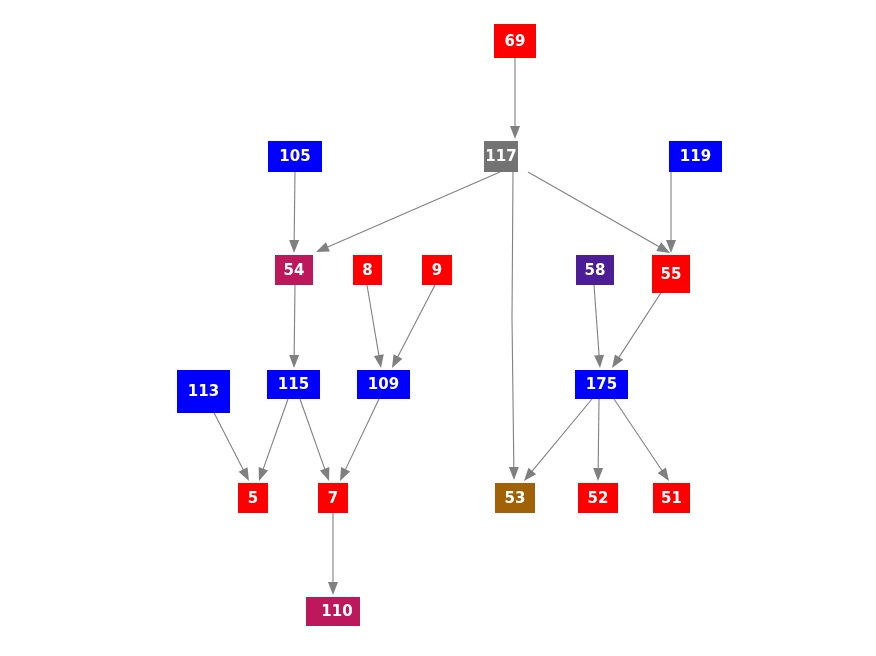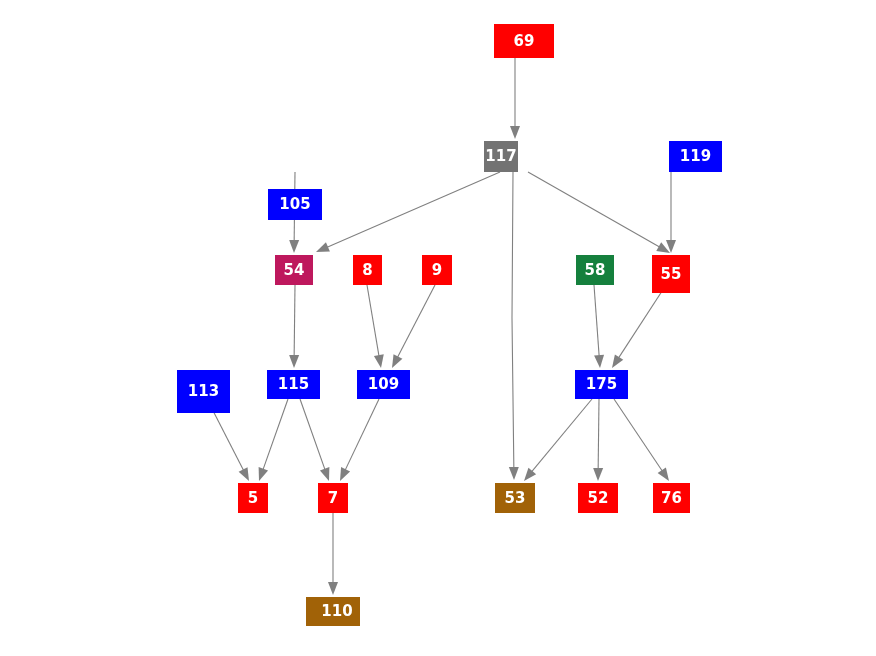--- a/index.html
+++ b/index.html
@@ -83,42 +83,42 @@
       <polyline points="592,399 531.340862500337,472.1477834554759" fill="none" stroke="#808080" stroke-width="1.1"></polyline>
       <polygon points="524,481 528.4495765027618,467.8014671669132 536.1471561066958,474.1848258628585" fill="#808080"></polygon>
       <polyline points="599,399 598.1402334749954,469.5008550503748" fill="none" stroke="#808080" stroke-width="1.1"></polyline>
       <polygon points="598,481 593.1588965588535,467.9399955025996 603.1581530367885,468.0619376547695" fill="#808080"></polygon>
       <polyline points="614,399 662.5940949868227,471.44937798035386" fill="none" stroke="#808080" stroke-width="1.1"></polyline>
       <polygon points="669,481 657.6060978026491,472.98882076612927 665.9109865153849,467.4184685807577" fill="#808080"></polygon>
       <polyline points="333,513 333,583.5" fill="none" stroke="#808080" stroke-width="1.1"></polyline>
       <polygon points="333,595 328,582 338,582" fill="#808080"></polygon>
     </svg>
   <div id="node-layer">
-      <div class="node" style="left: 494px; top: 24px; width: 60px; height: 34px; background: rgb(255, 0, 0);">
+      <div class="node" style="left: 494px; top: 24px; width: 42px; height: 34px; background: rgb(255, 0, 0);">
         <span class="node-label">69</span>
       </div>
-      <div class="node" style="left: 268px; top: 141px; width: 54px; height: 31px; background: rgb(0, 0, 255); margin-top: 48px;">
+      <div class="node" style="left: 268px; top: 141px; width: 54px; height: 31px; background: rgb(0, 0, 255);">
         <span class="node-label">105</span>
       </div>
       <div class="node" style="left: 484px; top: 141px; width: 34px; height: 31px; background: #737373;">
         <span class="node-label">117</span>
       </div>
       <div class="node" style="left: 645px; top: 141px; width: 53px; height: 31px; background: rgb(0, 0, 255); margin-left: 24px;">
         <span class="node-label">119</span>
       </div>
       <div class="node" style="left: 275px; top: 255px; width: 38px; height: 30px; background: #be185d;">
         <span class="node-label">54</span>
       </div>
       <div class="node" style="left: 353px; top: 255px; width: 29px; height: 30px; background: rgb(255, 0, 0);">
         <span class="node-label">8</span>
       </div>
       <div class="node" style="left: 422px; top: 255px; width: 30px; height: 30px; background: rgb(255, 0, 0);">
         <span class="node-label">9</span>
       </div>
-      <div class="node" style="left: 576px; top: 255px; width: 38px; height: 30px; background: #15803d;">
+      <div class="node" style="left: 576px; top: 255px; width: 38px; height: 30px; background: #4c1d95;">
         <span class="node-label">58</span>
       </div>
       <div class="node" style="left: 652px; top: 255px; width: 38px; height: 38px; background: rgb(255, 0, 0);">
         <span class="node-label">55</span>
       </div>
       <div class="node" style="left: 177px; top: 370px; width: 53px; height: 43px; background: rgb(0, 0, 255);">
         <span class="node-label">113</span>
       </div>
       <div class="node" style="left: 267px; top: 370px; width: 53px; height: 29px; background: rgb(0, 0, 255);">
         <span class="node-label">115</span>
@@ -135,19 +135,19 @@
       <div class="node" style="left: 318px; top: 483px; width: 30px; height: 30px; background: rgb(255, 0, 0);">
         <span class="node-label">7</span>
       </div>
       <div class="node" style="left: 495px; top: 483px; width: 40px; height: 30px; background: #a16207;">
         <span class="node-label">53</span>
       </div>
       <div class="node" style="left: 578px; top: 483px; width: 40px; height: 30px; background: rgb(255, 0, 0);">
         <span class="node-label">52</span>
       </div>
       <div class="node" style="left: 653px; top: 483px; width: 37px; height: 30px; background: rgb(255, 0, 0);">
-        <span class="node-label">76</span>
+        <span class="node-label">51</span>
       </div>
-      <div class="node" style="left: 306px; top: 597px; width: 54px; height: 29px; background: #a16207; padding-left: 8px;">
+      <div class="node" style="left: 306px; top: 597px; width: 54px; height: 29px; background: #be185d; padding-left: 8px;">
         <span class="node-label">110</span>
       </div>
     </div>
 </div>
 
 </body></html>

